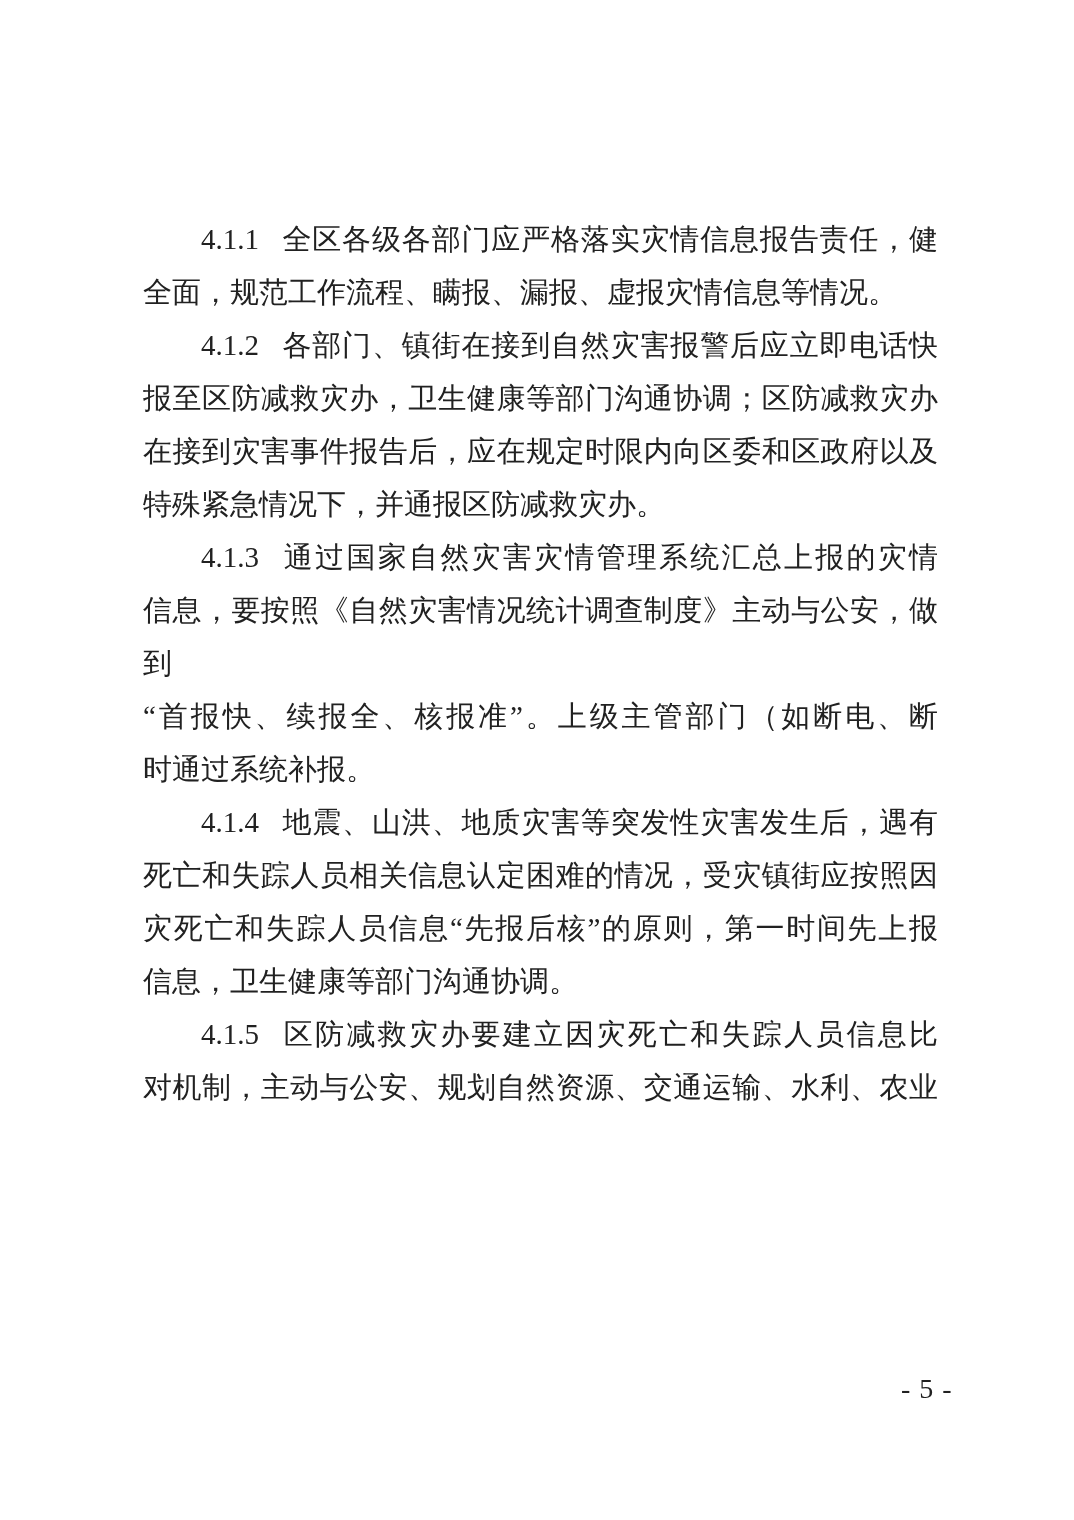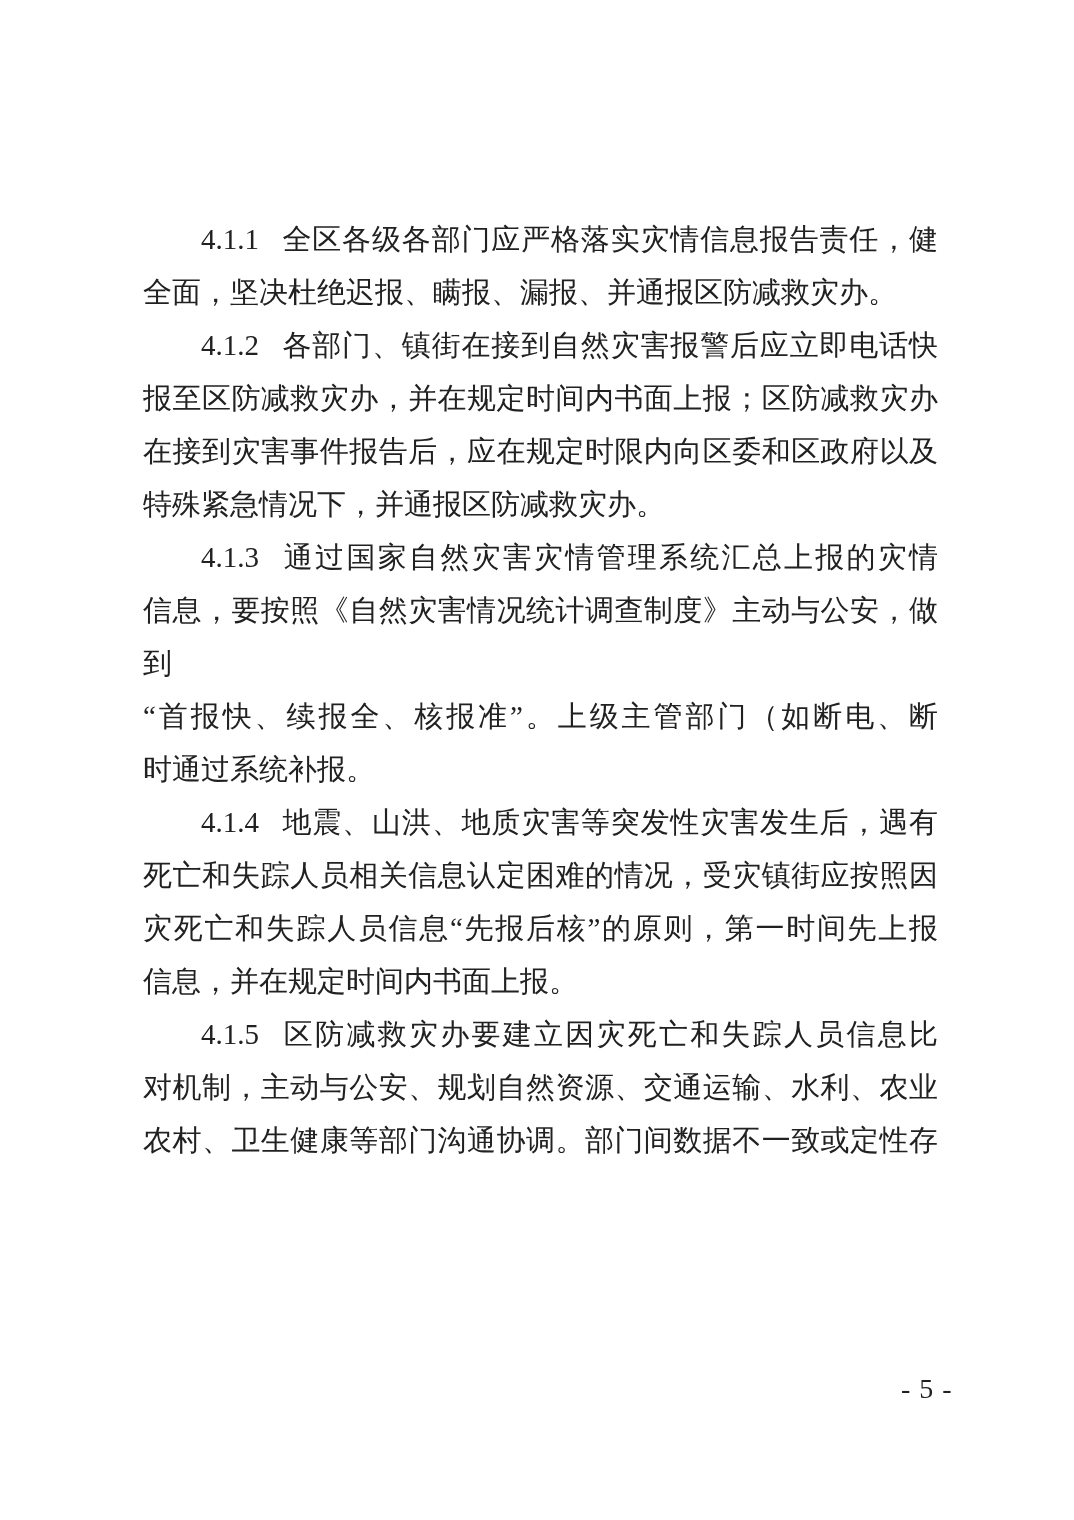--- a/index.html
+++ b/index.html
@@ -42,46 +42,45 @@
   }
 </style>
 </head>
 <body>
 
 <div class="page">
   <div class="content">
 
     <div class="para">
       <div class="line first"><span class="num">4.1.1</span><span>全区各级各部门应严格落实灾情信息报告责任，健</span></div>
-      <div class="line last">全面，坚决杜绝迟报、瞒报、漏报、并通报区防减救灾办。</div>
+      <div class="line last">全面，规范工作流程、瞒报、漏报、虚报灾情信息等情况。</div>
     </div>
 
     <div class="para">
       <div class="line first"><span class="num">4.1.2</span><span>各部门、镇街在接到自然灾害报警后应立即电话快</span></div>
-      <div class="line">报至区防减救灾办，并在规定时间内书面上报；区防减救灾办</div>
+      <div class="line">报至区防减救灾办，卫生健康等部门沟通协调；区防减救灾办</div>
       <div class="line">在接到灾害事件报告后，应在规定时限内向区委和区政府以及</div>
       <div class="line last">特殊紧急情况下，并通报区防减救灾办。</div>
     </div>
 
     <div class="para">
       <div class="line first"><span class="num">4.1.3</span><span>通过国家自然灾害灾情管理系统汇总上报的灾情</span></div>
       <div class="line">信息，要按照《自然灾害情况统计调查制度》主动与公安，做到</div>
       <div class="line">“首报快、续报全、核报准”。上级主管部门（如断电、断</div>
       <div class="line last">时通过系统补报。</div>
     </div>
 
     <div class="para">
       <div class="line first"><span class="num">4.1.4</span><span>地震、山洪、地质灾害等突发性灾害发生后，遇有</span></div>
       <div class="line">死亡和失踪人员相关信息认定困难的情况，受灾镇街应按照因</div>
       <div class="line">灾死亡和失踪人员信息“先报后核”的原则，第一时间先上报</div>
-      <div class="line last">信息，并在规定时间内书面上报。</div>
+      <div class="line last">信息，卫生健康等部门沟通协调。</div>
     </div>
 
     <div class="para">
       <div class="line first"><span class="num">4.1.5</span><span>区防减救灾办要建立因灾死亡和失踪人员信息比</span></div>
       <div class="line">对机制，主动与公安、规划自然资源、交通运输、水利、农业</div>
-      <div class="line">农村、卫生健康等部门沟通协调。部门间数据不一致或定性存</div>
     </div>
 
   </div>
 
   <div class="pagenum">- 5 -</div>
 </div>
 
 </body></html>

